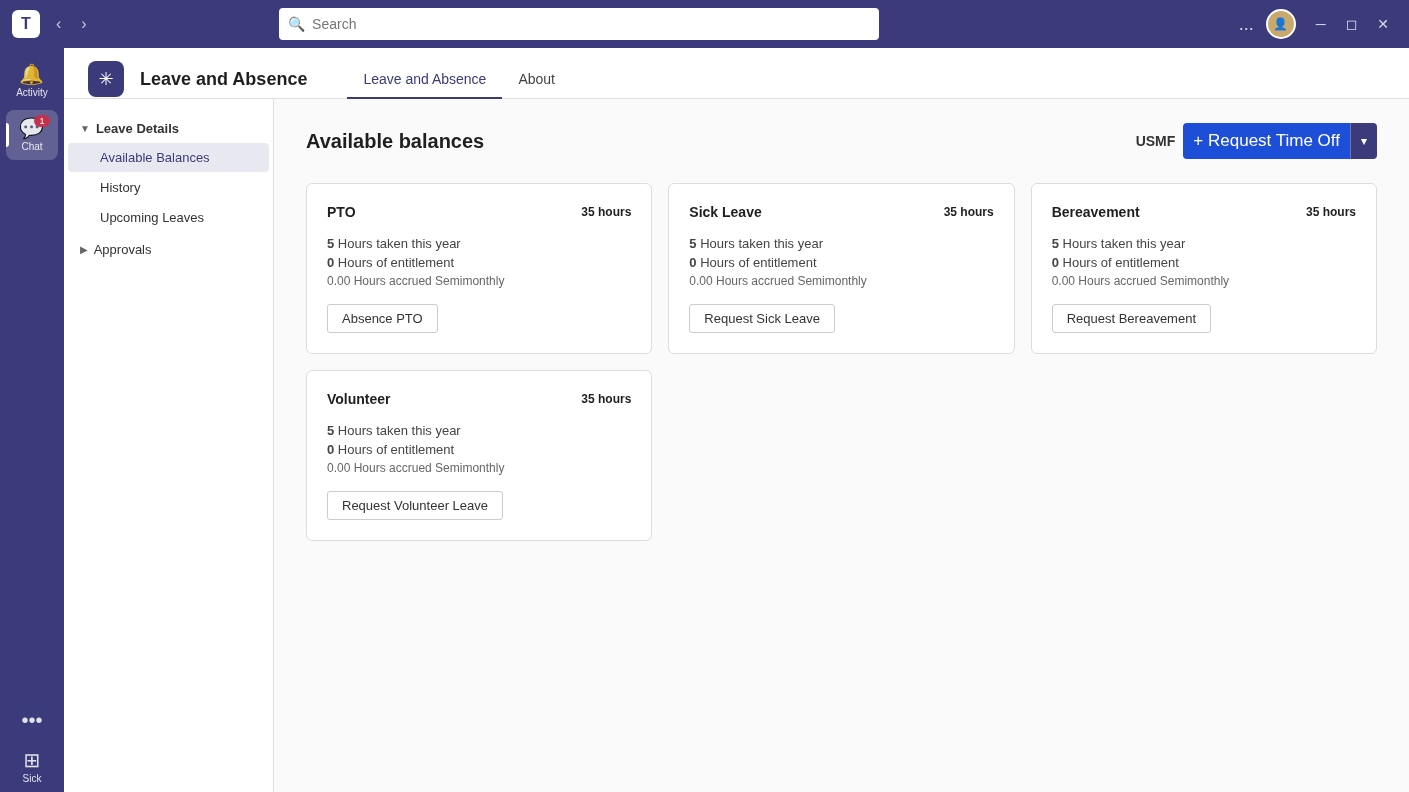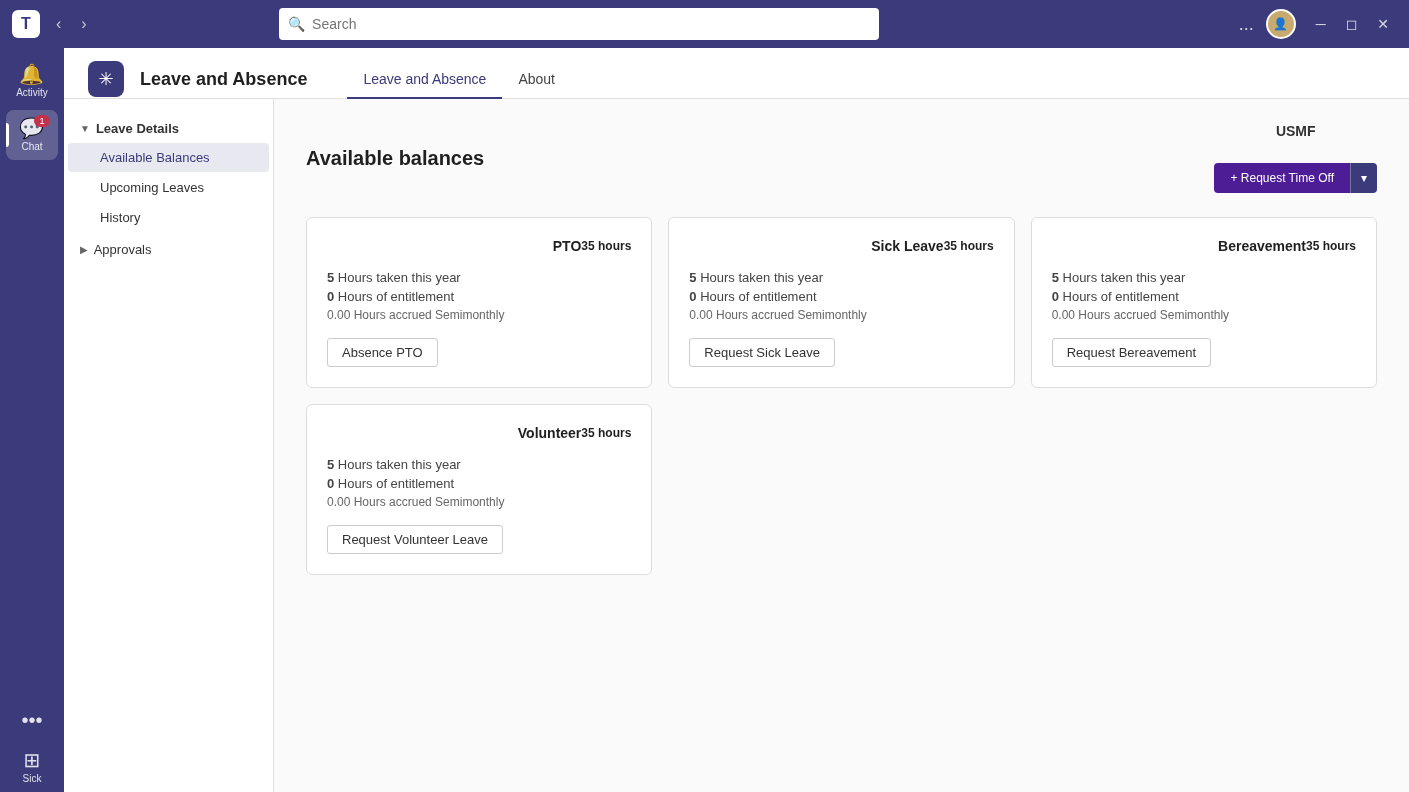--- a/index.html
+++ b/index.html
@@ -278,38 +278,37 @@
       margin-bottom: 24px;
     }
     .page-title {
       font-size: 20px;
       font-weight: 600;
       color: #1f1f1f;
     }
     .header-right {
       display: flex;
       align-items: center;
-      gap: 24px;
-      flex-direction: column;
+      gap: 8px;
     }
     .company-label {
       font-size: 14px;
       font-weight: 600;
       color: #333;
     }
     .request-btn-group {
       display: flex;
       align-items: stretch;
     }
     .request-btn-main {
-      background: #4c1d95;
+      background: #1d4ed8;
       color: white;
       border: none;
-      padding: 8px 16px;
-      font-size: 12px;
+      padding: 8px 10px;
+      font-size: 17px;
       font-weight: 500;
       cursor: pointer;
       border-radius: 4px 0 0 4px;
       display: flex;
       align-items: center;
       gap: 6px;
     }
     .request-btn-caret {
       background: #3b3a7a;
       color: white;
@@ -329,21 +328,21 @@
       margin-bottom: 16px;
     }
     .leave-card {
       background: white;
       border: 1px solid #ddd;
       border-radius: 6px;
       padding: 20px;
     }
     .card-header {
       display: flex;
-      justify-content: flex-end;
+      justify-content: space-between;
       align-items: center;
       margin-bottom: 16px;
     }
     .card-title {
       font-size: 14px;
       font-weight: 600;
       color: #1f1f1f;
     }
     .card-hours {
       font-size: 12px;
@@ -446,22 +445,22 @@
 
     <div class="inner-layout">
 
       <div class="sidebar">
         <div class="sidebar-section">
           <div class="sidebar-section-header">
             <span class="sidebar-chevron">▼</span>
             <span>Leave Details</span>
           </div>
           <div class="sidebar-item active">Available Balances</div>
+          <div class="sidebar-item">History</div>
           <div class="sidebar-item">Upcoming Leaves</div>
-          <div class="sidebar-item">History</div>
         </div>
         <div class="sidebar-approvals">
           <span class="sidebar-chevron">▶</span>
           <span>Approvals</span>
         </div>
       </div>
 
       <div class="main-content">
 
         <div class="page-header-row">

